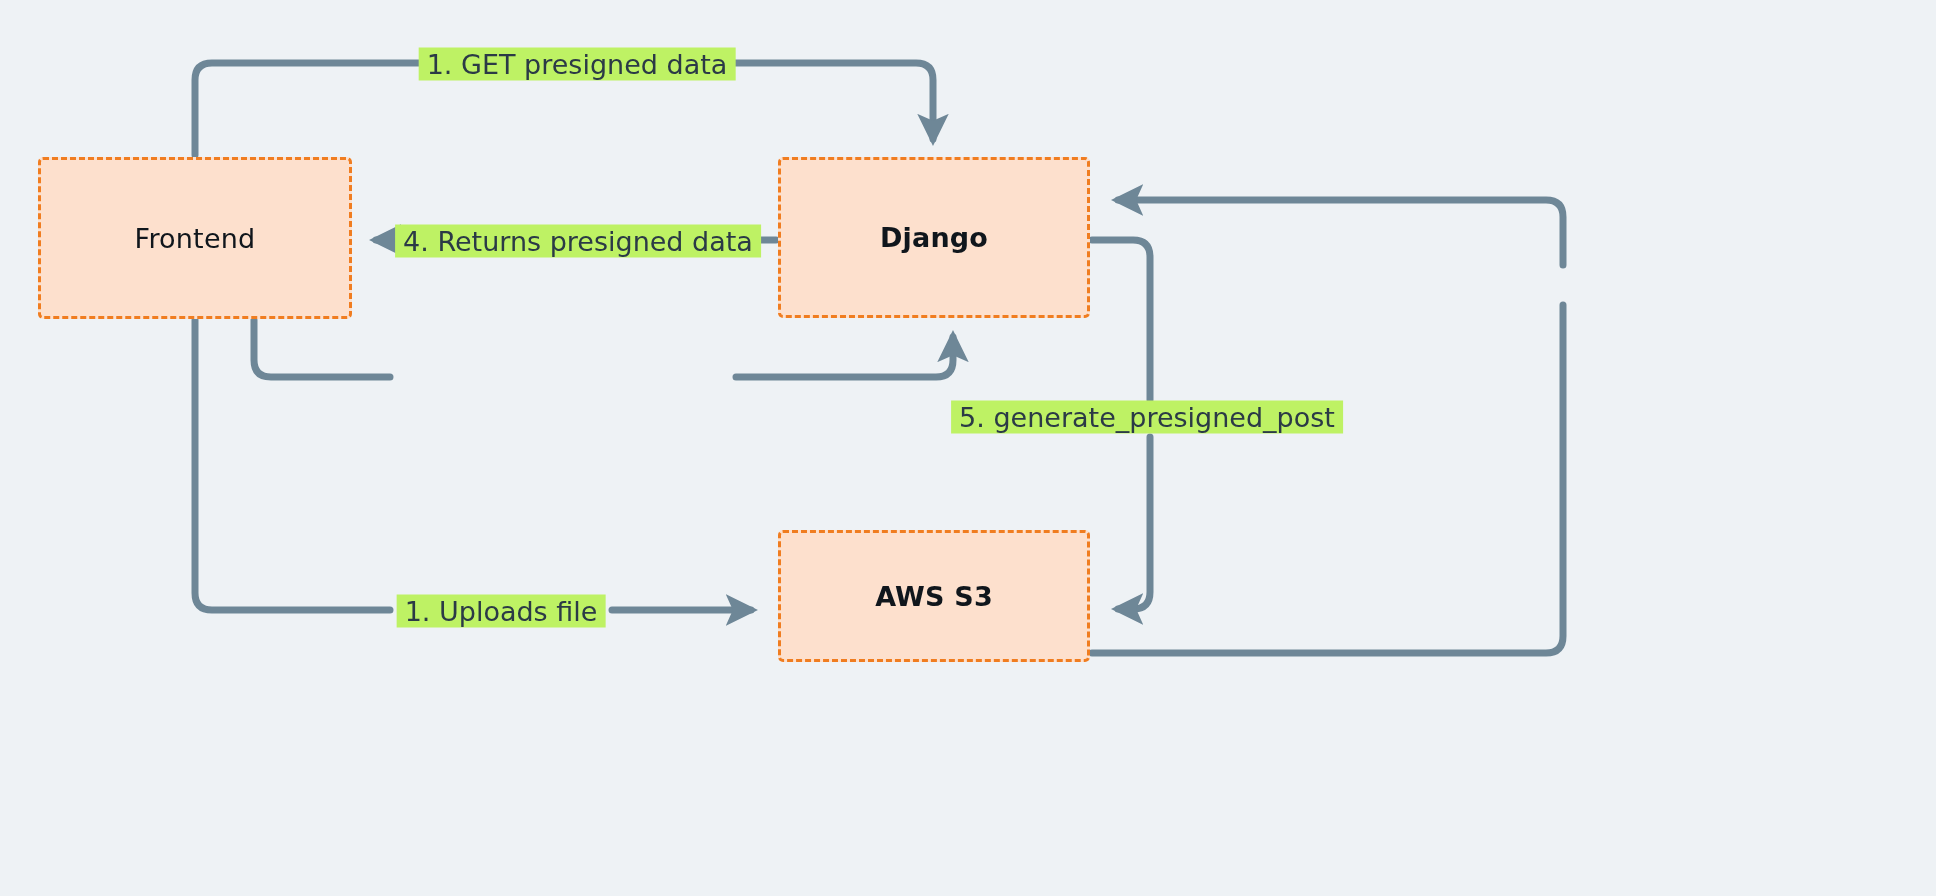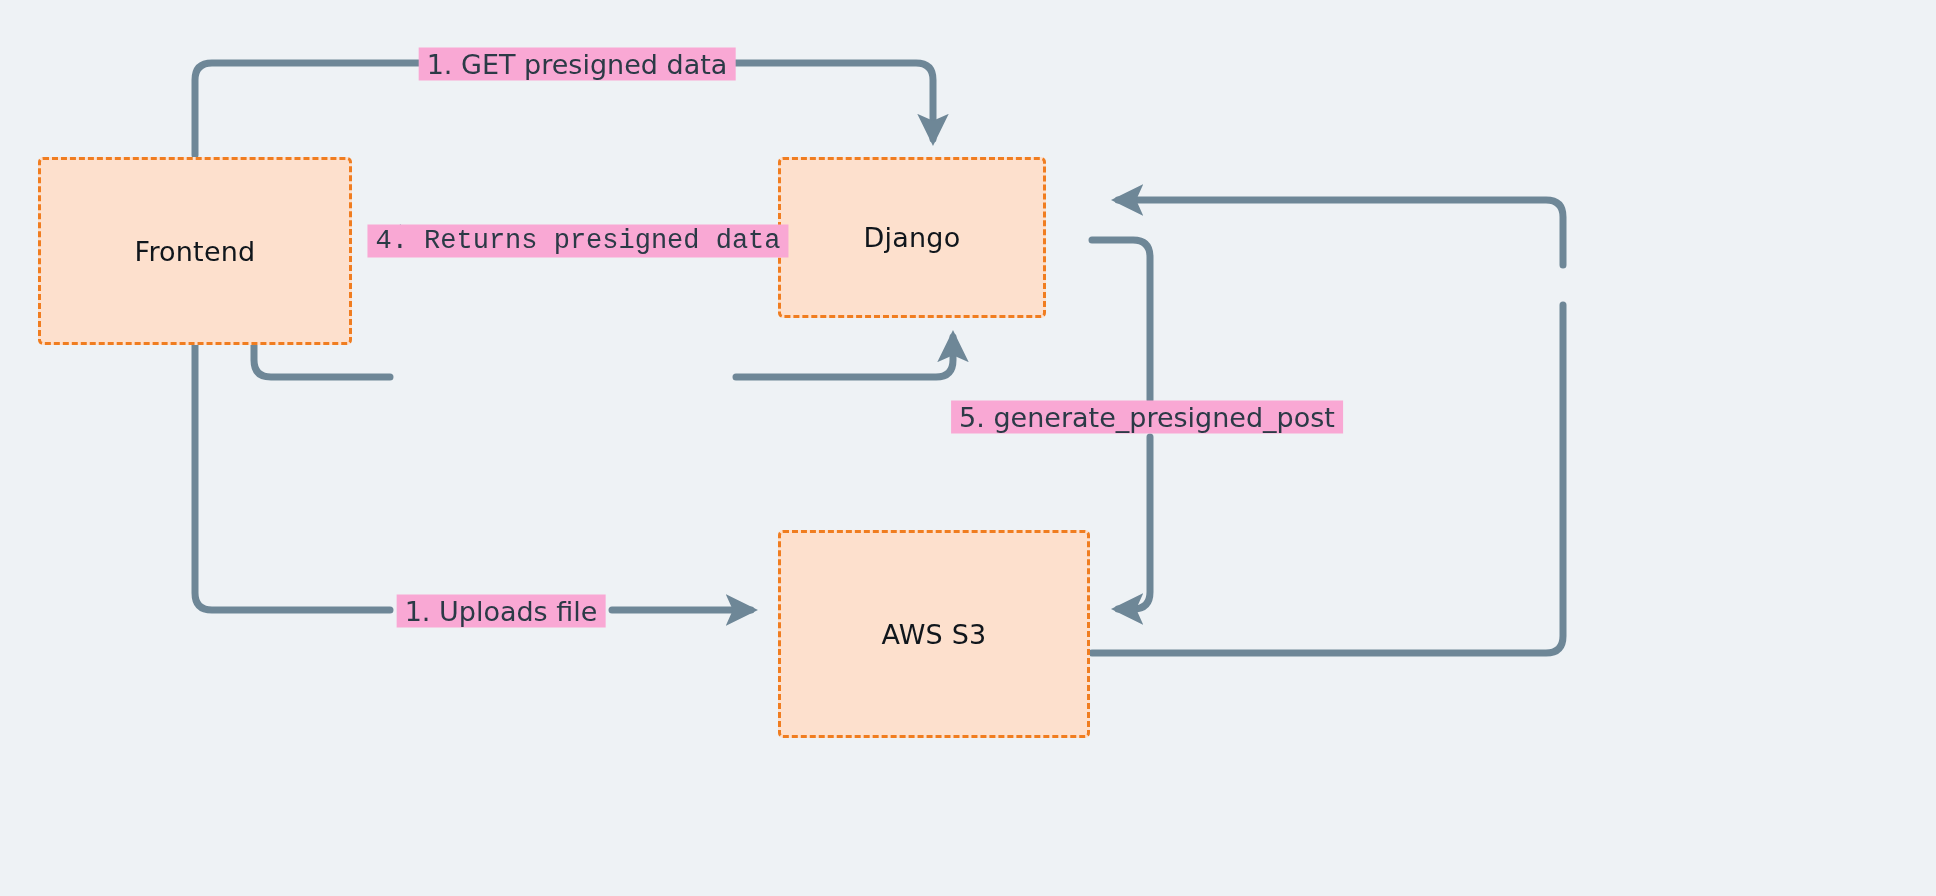--- a/index.html
+++ b/index.html
@@ -43,21 +43,21 @@
     font-size: 27px;
     color: #10161c;
     letter-spacing: 0.2px;
     white-space: pre;
   }
   .edge-label {
     position: absolute;
     font-family: "DejaVu Sans", sans-serif;
     font-size: 27px;
     color: #2b3a46;
-    background: #f9a8d4;
+    background: #bef264;
     white-space: pre;
     line-height: 1;
     padding: 3px 8px;
     transform: translate(-50%, -50%);
   }
 </style>
 </head>
 <body>
 
 <div id="diagram-root">
@@ -85,35 +85,35 @@
 
       <path d="M 195,320 L 195,593 Q 195,610 212,610 L 390,610"></path>
       <path d="M 612,610 L 751,610" marker-end="url(#arrowhead)"></path>
 
       <path d="M 254,320 L 254,360 Q 254,377 271,377 L 390,377"></path>
       <path d="M 736,377 L 936,377 Q 953,377 953,360 L 953,337" marker-end="url(#arrowhead)"></path>
 
     </g>
   </svg>
 
-  <div class="node-box" style="left:38px; top:157px; width:314px; height:188px;">
+  <div class="node-box" style="left:38px; top:157px; width:314px; height:162px;">
     <span class="node-label">Frontend</span>
   </div>
 
-  <div class="node-box" style="left:778px; top:157px; width:268px; height:161px;">
+  <div class="node-box" style="left:778px; top:157px; width:312px; height:161px;font-weight:bold;">
     <span class="node-label">Django</span>
   </div>
 
-  <div class="node-box" style="left:778px; top:530px; width:312px; height:208px;">
+  <div class="node-box" style="left:778px; top:530px; width:312px; height:132px;font-weight:bold;">
     <span class="node-label">AWS S3</span>
   </div>
 
   <div class="edge-label" style="left:577px; top:64px;">1. GET presigned data</div>
 
   <div class="edge-label" style="left:1147px; top:417px;">5. generate_presigned_post</div>
 
 
-  <div class="edge-label" style="left:578px; top:241px;font-family:Liberation Mono, monospace;">4. Returns presigned data</div>
+  <div class="edge-label" style="left:578px; top:241px;">4. Returns presigned data</div>
 
   <div class="edge-label" style="left:501px; top:611px;">1. Uploads file</div>
 
 
 </div>
 
 </body></html>

